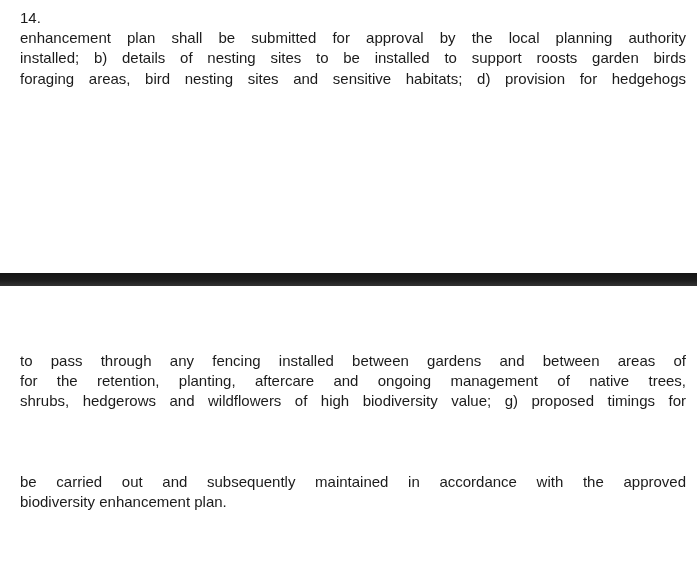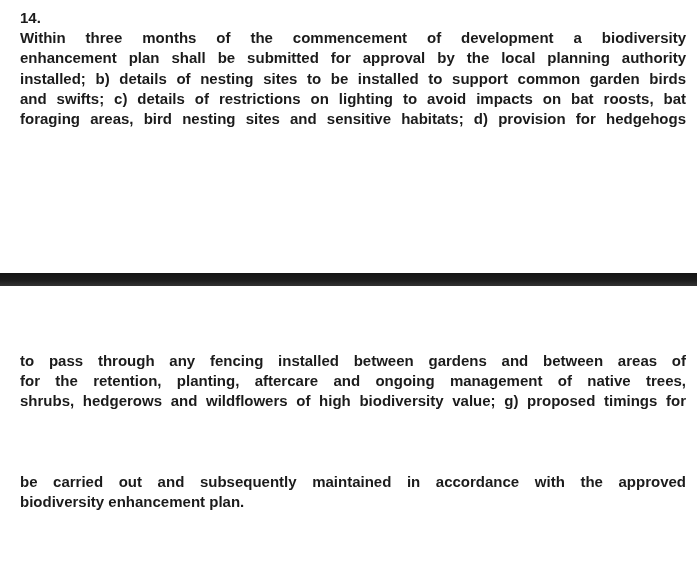--- a/index.html
+++ b/index.html
@@ -21,21 +21,20 @@
   .textblock {
     position: absolute;
     left: 20px;
     width: 666px;
   }
   .line {
     text-align: justify;
     text-align-last: justify;
     white-space: nowrap;
     overflow: hidden;
-    font-weight: bold;
   }
   .line.flush {
     text-align: left;
     text-align-last: left;
   }
   #block-1 { top: 8px; }
   #block-2 { top: 351px; }
   #block-3 { top: 472px; }
   .page-separator {
     position: absolute;
@@ -46,24 +45,22 @@
     background: linear-gradient(180deg, #141414 0%, #1c1c1c 55%, #333333 100%);
   }
 </style>
 </head>
 <body>
 
 <div class="page">
 
   <div class="textblock" id="block-1">
     <div class="line flush">14.</div>
-    <div class="line">Within three months of the commencement of development a biodiversity</div>
     <div class="line">enhancement plan shall be submitted for approval by the local planning authority</div>
-    <div class="line">installed; b) details of nesting sites to be installed to support common garden birds</div>
-    <div class="line">and swifts; c) details of restrictions on lighting to avoid impacts on bat roosts, bat</div>
+    <div class="line">installed; b) details of nesting sites to be installed to support roosts garden birds</div>
     <div class="line">foraging areas, bird nesting sites and sensitive habitats; d) provision for hedgehogs</div>
   </div>
 
   <div class="page-separator"></div>
 
   <div class="textblock" id="block-2">
     <div class="line">to pass through any fencing installed between gardens and between areas of</div>
     <div class="line">for the retention, planting, aftercare and ongoing management of native trees,</div>
     <div class="line">shrubs, hedgerows and wildflowers of high biodiversity value; g) proposed timings for</div>
   </div>

